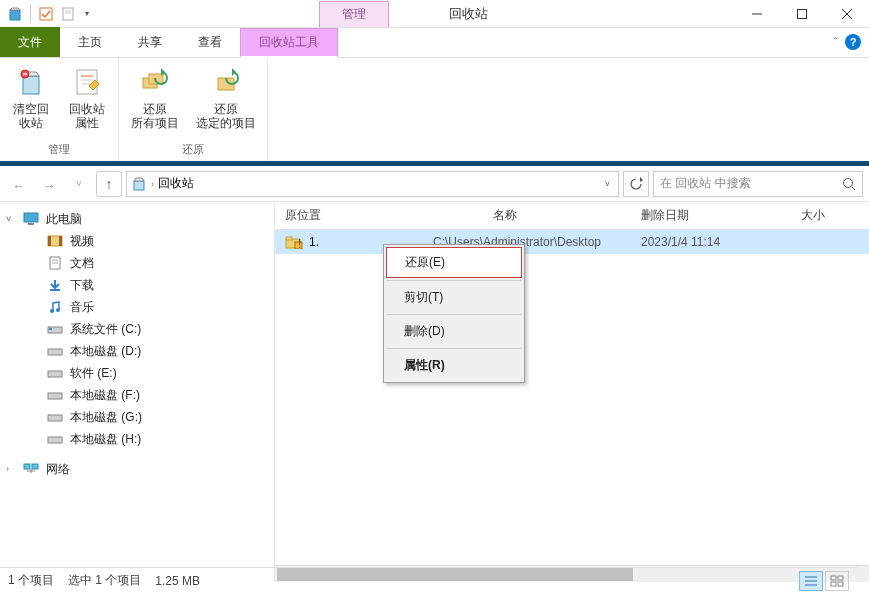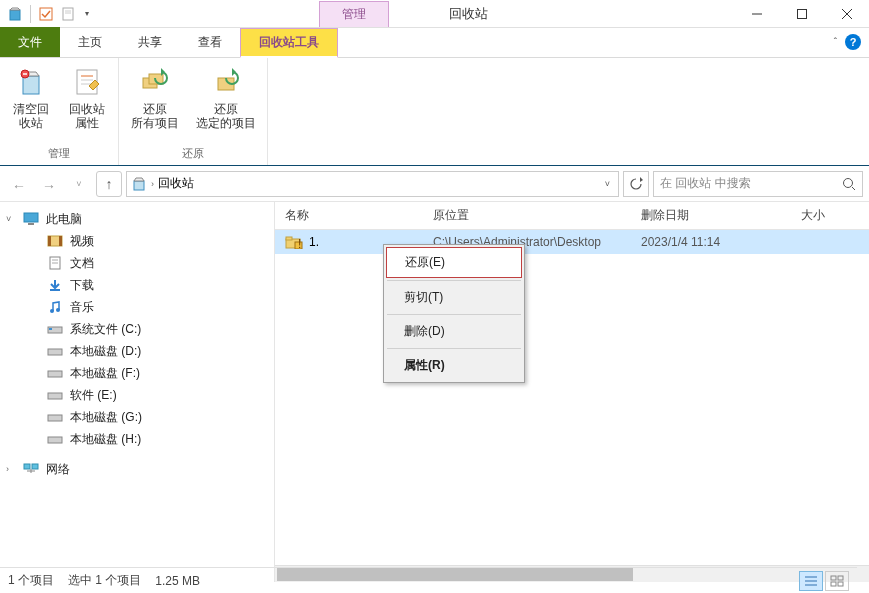--- a/index.html
+++ b/index.html
@@ -14,26 +14,26 @@
 .titlebar-mid { flex: 1; display: flex; align-items: center; justify-content: center; gap: 40px; }
 .contextual-tab { background: #f5e0f5; border: 1px solid #d4a0d4; border-bottom: none; padding: 4px 22px; color: #8a4a8a; font-size: 12px; }
 .app-title { font-size: 13px; color: #333; padding: 4px 20px; }
 .titlebar-right { display: flex; }
 .win-btn { width: 45px; height: 28px; display: flex; align-items: center; justify-content: center; color: #333; font-size: 11px; }
 
 
 .menubar { display: flex; align-items: flex-end; height: 30px; border-bottom: 1px solid #dadada; position: relative; }
 .file-tab { background: #4d7c0f; color: #fff; padding: 6px 18px; height: 30px; display: flex; align-items: center; }
 .menu-tab { padding: 6px 18px; color: #333; height: 30px; display: flex; align-items: center; }
-.menu-tab.active { border: 1px solid #d4a0d4; border-bottom: 2px solid #fff; background: #fde047; margin-bottom: -1px; color: #8a4a8a; font-weight: bold; }
+.menu-tab.active { border: 1px solid #d4a0d4; border-bottom: 2px solid #fff; background: #f0abfc; margin-bottom: -1px; color: #8a4a8a; }
 .menubar-right { position: absolute; right: 8px; top: 6px; display: flex; gap: 8px; align-items: center; color: #555; }
 .help-icon { width: 16px; height: 16px; border-radius: 50%; background: #0078d7; color: #fff; display: flex; align-items: center; justify-content: center; font-size: 11px; font-weight: bold; }
 
 
-.ribbon { display: flex; border-bottom: 1px solid #0c4a6e; height: 108px; }
+.ribbon { display: flex; border-bottom: 5px solid #0c4a6e; height: 108px; }
 .ribbon-group { border-right: 1px solid #e5e5e5; padding: 4px 8px 2px; display: flex; flex-direction: column; }
 .ribbon-group-body { flex: 1; display: flex; gap: 10px; align-items: flex-start; padding-top: 4px; }
 .ribbon-group-label { text-align: center; color: #666; font-size: 11px; padding: 2px 0; }
 .ribbon-btn { display: flex; flex-direction: column; align-items: center; gap: 4px; width: 46px; }
 .ribbon-icn { width: 32px; height: 32px; display: flex; align-items: center; justify-content: center; }
 .ribbon-lbl { text-align: center; font-size: 12px; line-height: 1.2; color: #333; }
 
 
 .navbar { display: flex; align-items: center; gap: 4px; padding: 4px 6px; border-bottom: 1px solid #e5e5e5; height: 36px; }
 .nav-arrow { width: 26px; height: 26px; display: flex; align-items: center; justify-content: center; color: #999; border-radius: 3px; font-size: 14px; }
@@ -314,29 +314,29 @@
           </svg>
         </span>
         <span>本地磁盘 (D:)</span>
       </div>
     <div class="tree-item child">
         <span class="tree-icn">
           <svg width="16" height="14">
             <rect x="1" y="5" width="14" height="6" fill="#d0d0d0" stroke="#888"></rect>
           </svg>
         </span>
+        <span>软件 (E:)</span>
+      </div>
+    <div class="tree-item child">
+        <span class="tree-icn">
+          <svg width="16" height="14">
+            <rect x="1" y="5" width="14" height="6" fill="#d0d0d0" stroke="#888"></rect>
+          </svg>
+        </span>
         <span>本地磁盘 (F:)</span>
-      </div>
-    <div class="tree-item child">
-        <span class="tree-icn">
-          <svg width="16" height="14">
-            <rect x="1" y="5" width="14" height="6" fill="#d0d0d0" stroke="#888"></rect>
-          </svg>
-        </span>
-        <span>软件 (E:)</span>
       </div>
     <div class="tree-item child">
         <span class="tree-icn">
           <svg width="16" height="14">
             <rect x="1" y="5" width="14" height="6" fill="#d0d0d0" stroke="#888"></rect>
           </svg>
         </span>
         <span>本地磁盘 (G:)</span>
       </div>
     <div class="tree-item child">
@@ -357,22 +357,22 @@
             <line x1="4" y1="9" x2="12" y2="9" stroke="#888"></line>
             <line x1="8" y1="7" x2="8" y2="11" stroke="#888"></line>
           </svg>
         </span>
       <span>网络</span>
     </div>
   </div>
 
   <div class="content-pane">
     <div class="col-headers">
+      <div class="col col-loc">原位置</div>
       <div class="col col-name">名称</div>
-      <div class="col col-loc">原位置</div>
       <div class="col col-date">删除日期</div>
       <div class="col col-size">大小</div>
     </div>
     <div class="file-list">
       <div class="file-row selected">
         <div class="cell c-name">
           <span>
               <svg width="18" height="14">
                 <rect x="1" y="4" width="14" height="9" fill="#f0d070" stroke="#c0a040"></rect>
                 <rect x="1" y="2" width="6" height="3" fill="#f0d070" stroke="#c0a040"></rect>

